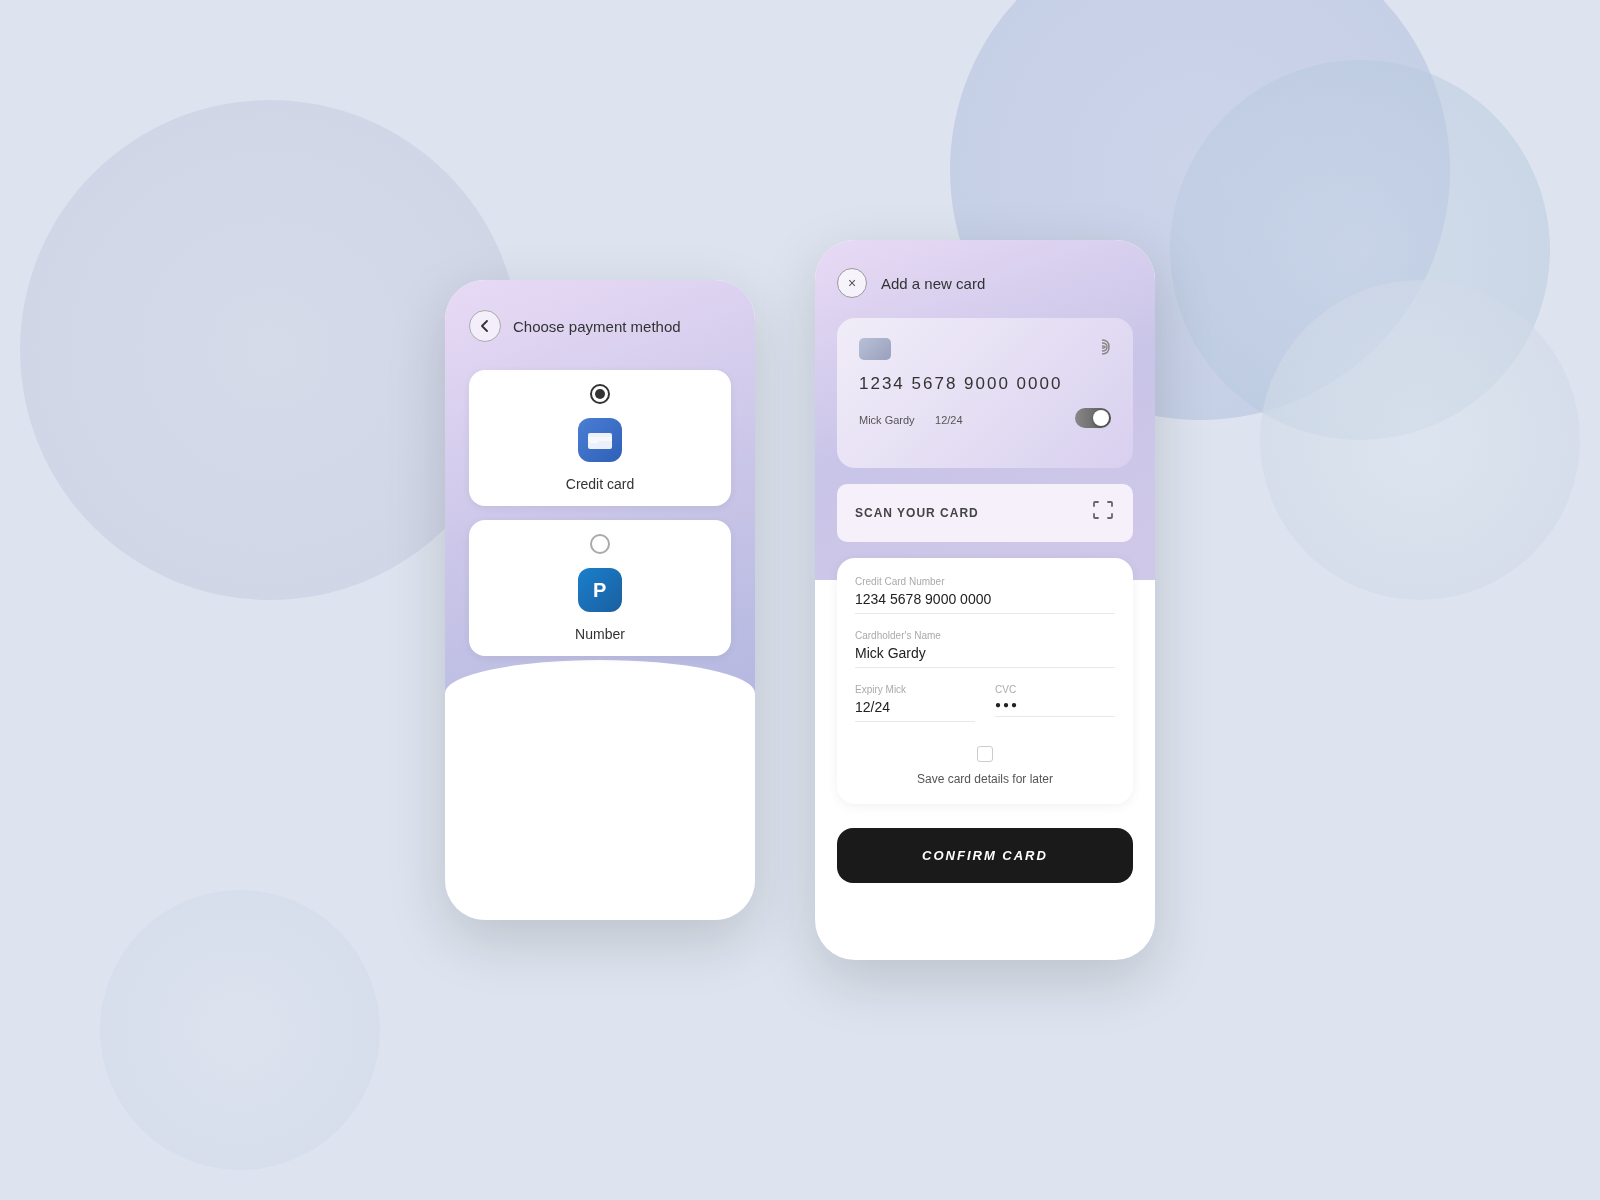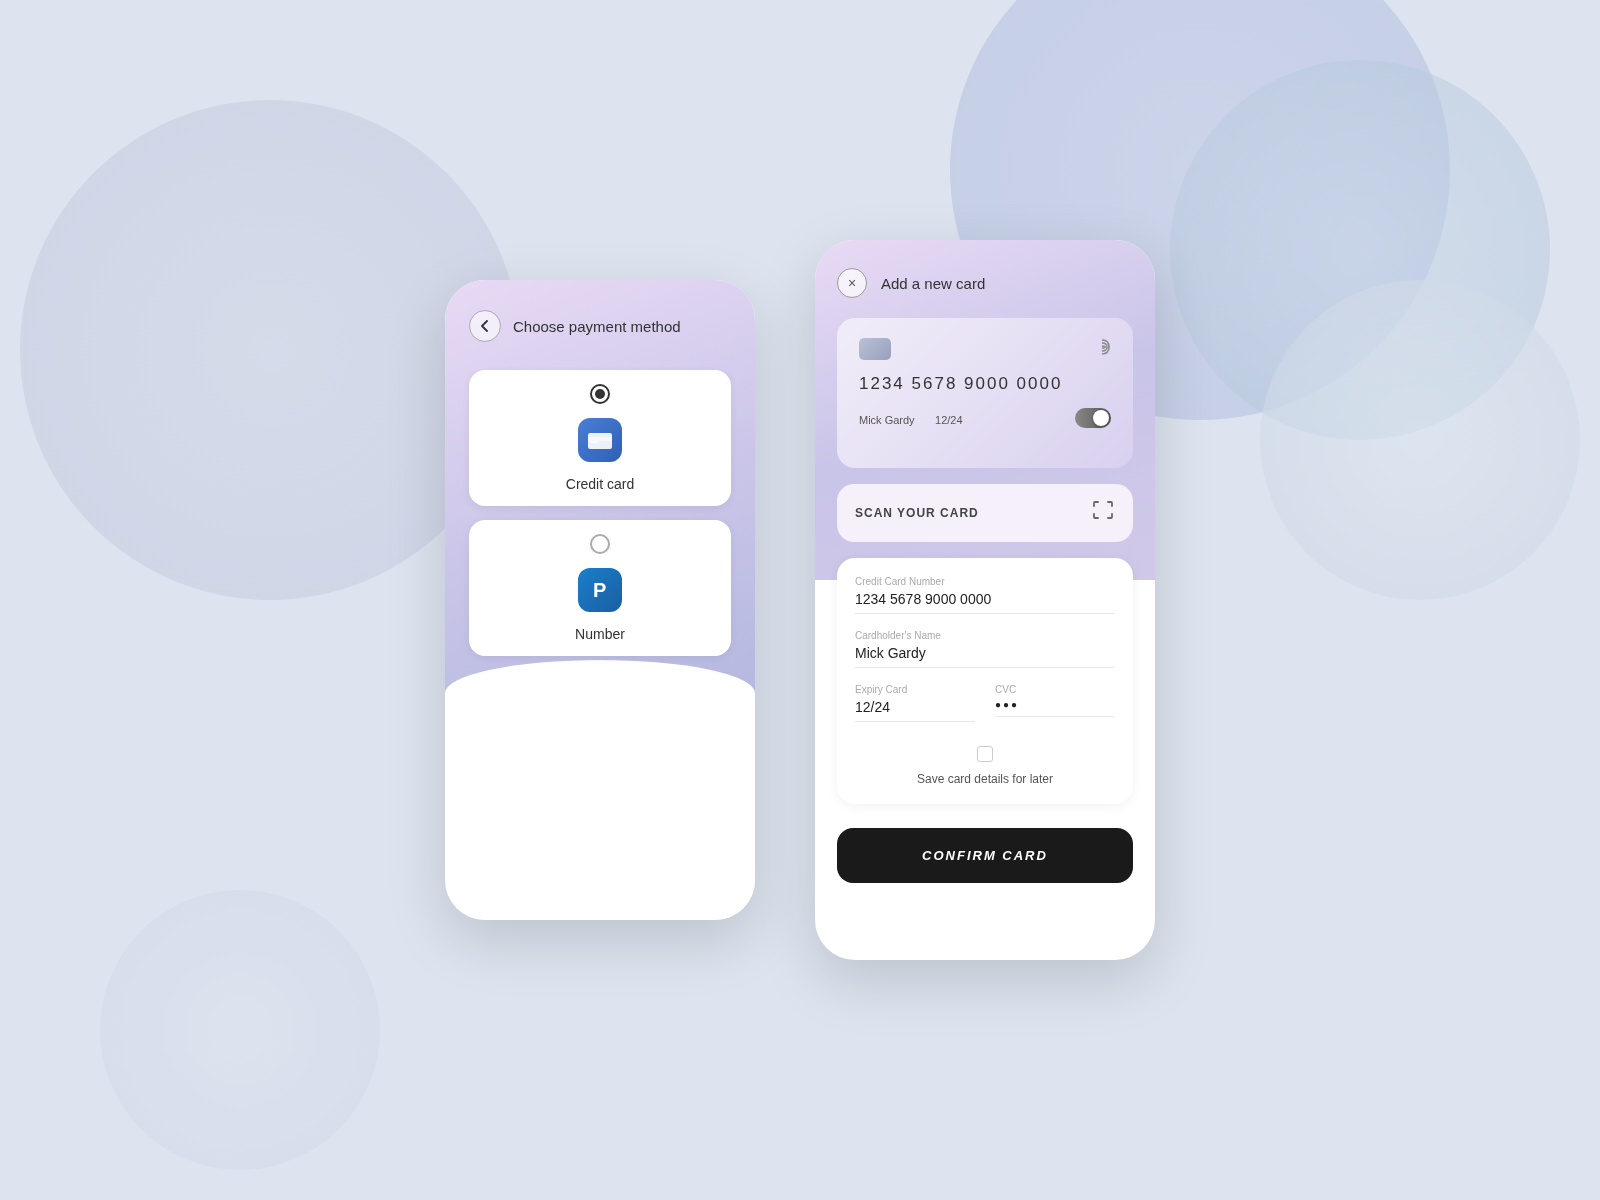--- a/index.html
+++ b/index.html
@@ -289,21 +289,21 @@
       right: 2px; top: 2px;
       width: 16px; height: 16px;
       background: white;
       border-radius: 50%;
       box-shadow: 0 1px 3px rgba(0,0,0,0.3);
     }
 
     
     .scan-section {
       background: #f5f0fa;
-      border-radius: 17px;
+      border-radius: 10px;
       padding: 14px 18px;
       display: flex;
       align-items: center;
       justify-content: space-between;
       margin-bottom: 16px;
       cursor: pointer;
     }
 
     .scan-label {
       font-size: 12px;
@@ -496,21 +496,21 @@
         <div class="field-group">
           <span class="field-label">Credit Card Number</span>
           <div class="field-value">1234 5678 9000 0000</div>
         </div>
         <div class="field-group">
           <span class="field-label">Cardholder's Name</span>
           <div class="field-value">Mick Gardy</div>
         </div>
         <div class="field-row">
           <div class="field-group">
-            <span class="field-label">Expiry Card</span>
+            <span class="field-label">Expiry Mick</span>
             <div class="field-value">12/24</div>
           </div>
           <div class="field-group">
             <span class="field-label">CVC</span>
             <div class="field-value cvc-dots">●●●</div>
           </div>
         </div>
         <div style="margin-top:8px">
           <div class="checkbox-row">
             <div class="checkbox"></div>

